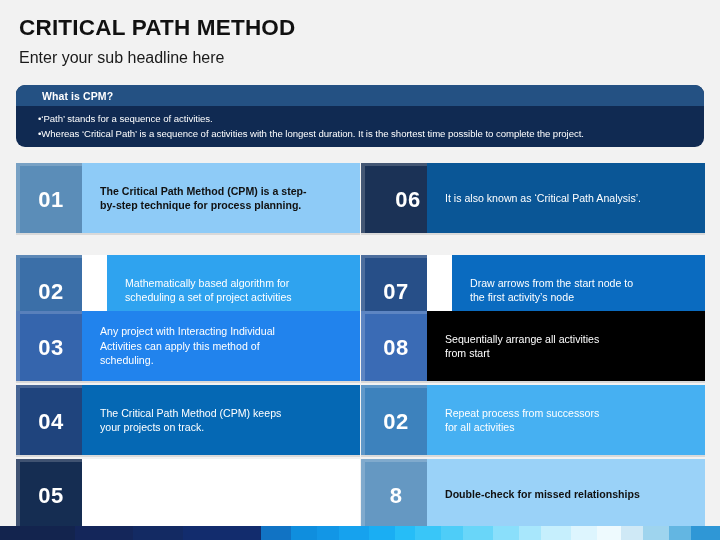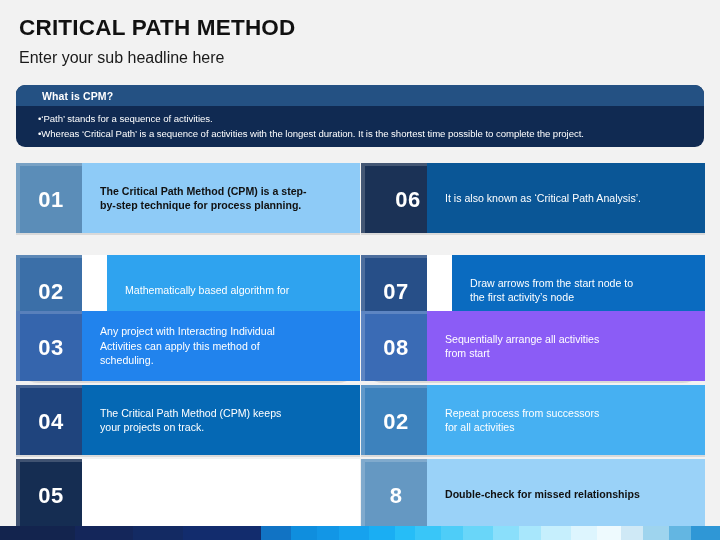--- a/index.html
+++ b/index.html
@@ -100,21 +100,21 @@
     position: absolute;
     left: 0;
     width: 344px;
     height: 70px;
     display: flex;
     background: #ffffff;
     box-shadow: 0 2px 0 rgba(0,0,0,0.10);
   }
   .card-r0 { top: 0px; }
   .card-r1 { top: 92px; gap: 25px; }
-  .card-r2 { top: 148px; border-radius: 22px; }
+  .card-r2 { top: 148px; }
   .card-r3 { top: 222px; }
   .card-r4 { top: 296px; }
 
   .card-num {
     width: 66px;
     flex: 0 0 66px;
     display: flex;
     align-items: center;
     justify-content: center;
     color: #ffffff;
@@ -174,20 +174,21 @@
             <span>The Critical Path Method (CPM) is a step-</span>
             <span>by-step technique for process planning.</span>
           </div>
         </div>
     </div>
     <div class="card card-r1">
       <div class="card-num" style="background: rgb(59, 111, 168);">02</div>
       <div class="card-body txt-light" style="background: rgb(47, 163, 239);">
           <div>
             <span>Mathematically based algorithm for</span>
+            <span>scheduling a set of project activities</span>
           </div>
         </div>
     </div>
     <div class="card card-r2">
       <div class="card-num" style="background: rgb(53, 101, 173);">03</div>
       <div class="card-body txt-light" style="background: rgb(33, 131, 237);">
           <div>
             <span>Any project with Interacting Individual</span>
             <span>Activities can apply this method of</span>
             <span>scheduling.</span>
@@ -221,21 +222,21 @@
       <div class="card-num" style="background: rgb(39, 79, 136);">07</div>
       <div class="card-body txt-light" style="background: rgb(10, 107, 192);">
           <div>
             <span>Draw arrows from the start node to</span>
             <span>the first activity’s node</span>
           </div>
         </div>
     </div>
     <div class="card card-r2">
       <div class="card-num" style="background: rgb(58, 107, 181);">08</div>
-      <div class="card-body txt-light" style="background: #8b5cf6;">
+      <div class="card-body txt-light" style="background: #000000;">
           <div>
             <span>Sequentially arrange all activities</span>
             <span>from start</span>
           </div>
         </div>
     </div>
     <div class="card card-r3">
       <div class="card-num" style="background: rgb(61, 130, 189);">02</div>
       <div class="card-body txt-light" style="background: rgb(70, 176, 242);">
           <div>

